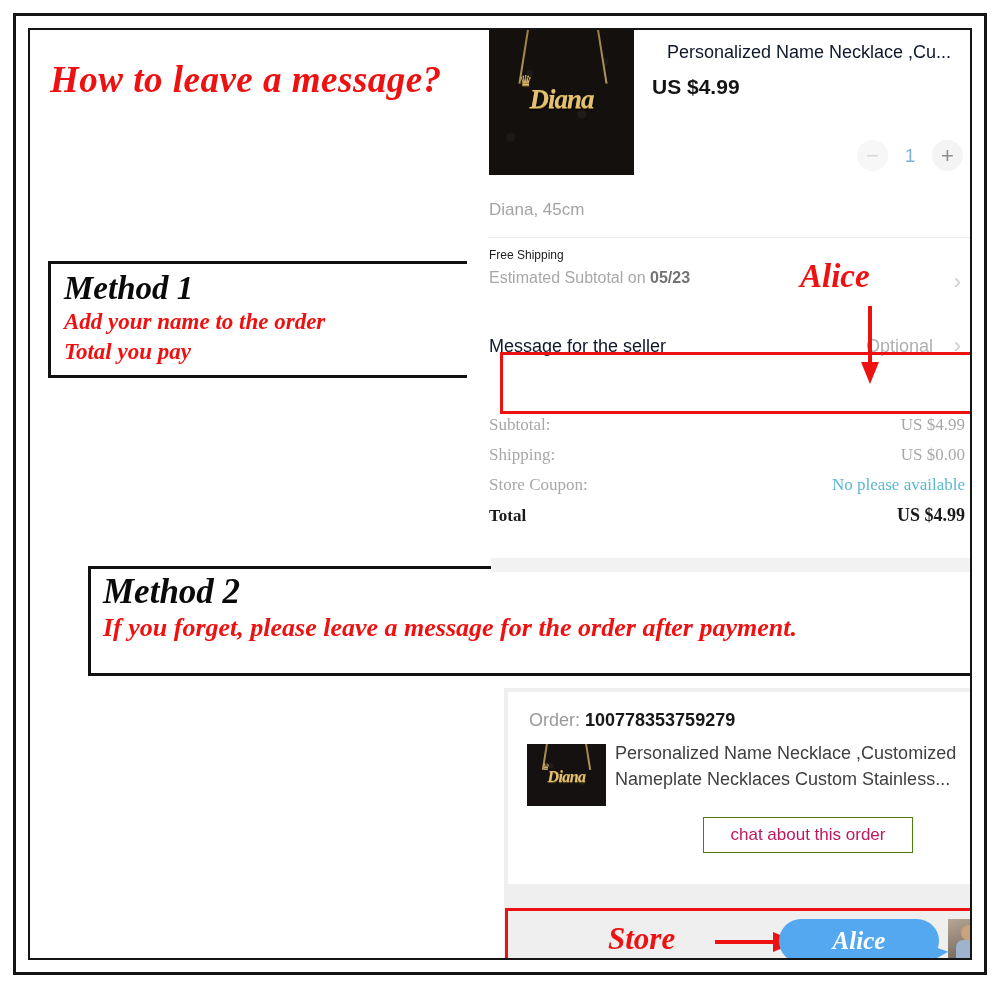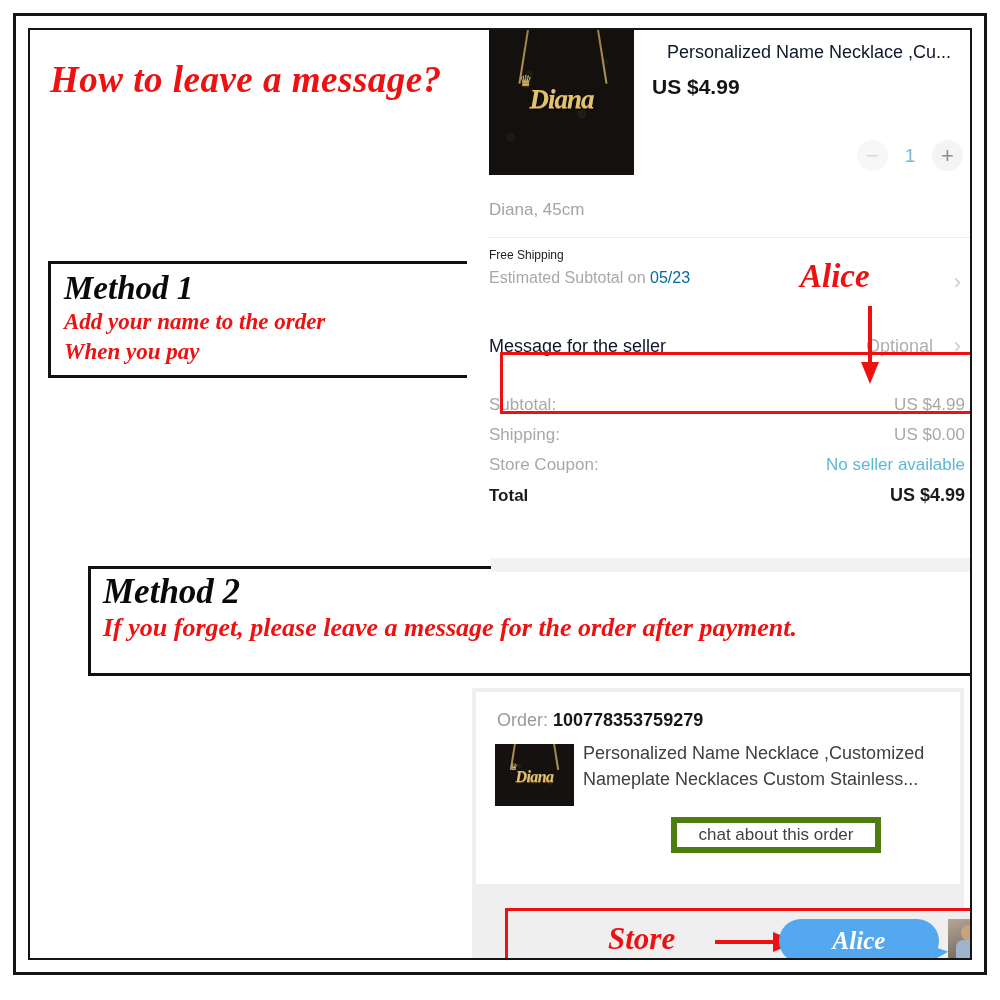--- a/index.html
+++ b/index.html
@@ -142,21 +142,21 @@
   }
 
   .divider {
     position: absolute; left: 22px; right: 0; height: 1px; background: #ececec;
   }
   #divider-1 { top: 207px; }
 
   #shipping-row { position: absolute; left: 22px; right: 0; top: 218px; height: 68px; }
   #shipping-title { font-size: 12px; color: #1c1c1c; }
   #shipping-sub { margin-top: 7px; font-size: 16px; color: #a8a8a8; }
-  #shipping-sub b { color: #0369a1; font-weight: normal; }
+  #shipping-sub b { color: #737373; font-weight: bold; }
   .row-chevron {
     position: absolute; right: 18px; top: 50%; transform: translateY(-50%);
     font-size: 22px; color: #cfcfcf; line-height: 1;
   }
 
   #message-row {
     position: absolute; left: 22px; right: 0; top: 292px; height: 48px;
     display: flex; align-items: center;
   }
   #message-label { font-size: 18px; color: #0f172a; }
@@ -179,38 +179,38 @@
     font-weight: bold; font-style: italic;
     font-size: 33px; color: #ee1111;
     white-space: nowrap;
   }
   #alice-arrow-down {
     position: absolute; left: 831px; top: 276px;
     width: 18px; height: 78px;
   }
 
   
-  #summary { position: absolute; left: 22px; right: 14px; top: 360px; }
+  #summary { position: absolute; left: 22px; right: 14px; top: 380px; font-family: Liberation Serif, serif; }
   .summary-row {
     display: flex; justify-content: space-between; align-items: baseline;
     font-size: 17px; color: #a8a8a8; padding: 5px 0;
   }
   .summary-row .val { color: #a8a8a8; }
   .summary-row.coupon .val { color: #5bb8d4; }
   .summary-row.total { color: #1b1b1b; font-weight: bold; }
   .summary-row.total .val { color: #1b1b1b; font-weight: bold; font-size: 18px; }
 
   #gray-band {
     position: absolute; left: 461px; top: 528px;
     width: 492px; height: 14px; background: #f2f2f2;
   }
 
   
   #order-area {
-    position: absolute; left: 442px; top: 658px;
+    position: absolute; left: 474px; top: 658px;
     width: 492px; height: 284px;
     background: #efefef;
   }
   #order-card {
     position: absolute; left: 4px; top: 4px;
     width: 484px; height: 192px;
     background: #ffffff;
   }
   #order-number {
     position: absolute; left: 21px; top: 18px;
@@ -244,23 +244,23 @@
     font-size: 9px; color: #e2c173;
   }
 
   #order-product-title {
     position: absolute; left: 107px; top: 48px; right: 12px;
     font-size: 18px; color: #404040; line-height: 1.45;
   }
   #chat-order-button {
     position: absolute; left: 195px; top: 125px;
     width: 210px; height: 36px;
-    border: 6px solid #4d7c0f; background: #ffffff;
+    border: 1px solid #4d7c0f; background: #ffffff;
     display: flex; align-items: center; justify-content: center;
-    font-size: 17px; color: #404040;
+    font-size: 17px; color: #be185d;
   }
 
   
   #chat-highlight {
     position: absolute; left: 475px; top: 878px;
     width: 497px; height: 62px;
     border: 3px solid #ee1111;
     background: #efefef;
   }
   #name-annotation {
@@ -312,21 +312,21 @@
 <body>
 
 <div id="outer-frame">
   <div id="inner-frame">
 
     <div id="headline">How to leave a message?</div>
 
     <div id="method1-box" class="method-box">
       <div class="method-title">Method 1</div>
       <div class="method-line">Add your name to the order</div>
-      <div class="method-line">When you pay</div>
+      <div class="method-line">Total you pay</div>
     </div>
 
     <div id="method2-box" class="method-box">
       <div class="method-title">Method 2</div>
       <div class="method-line">If you forget, please leave a message for the order after payment.</div>
     </div>
 
     <div id="checkout-panel">
 
       <div id="product-row">
@@ -366,21 +366,21 @@
         <div class="summary-row">
           <span>Subtotal:</span>
           <span class="val">US $4.99</span>
         </div>
         <div class="summary-row">
           <span>Shipping:</span>
           <span class="val">US $0.00</span>
         </div>
         <div class="summary-row coupon">
           <span>Store Coupon:</span>
-          <span class="val">No seller available</span>
+          <span class="val">No please available</span>
         </div>
         <div class="summary-row total">
           <span>Total</span>
           <span class="val">US $4.99</span>
         </div>
       </div>
     </div>
 
     <div id="message-highlight"></div>
 

